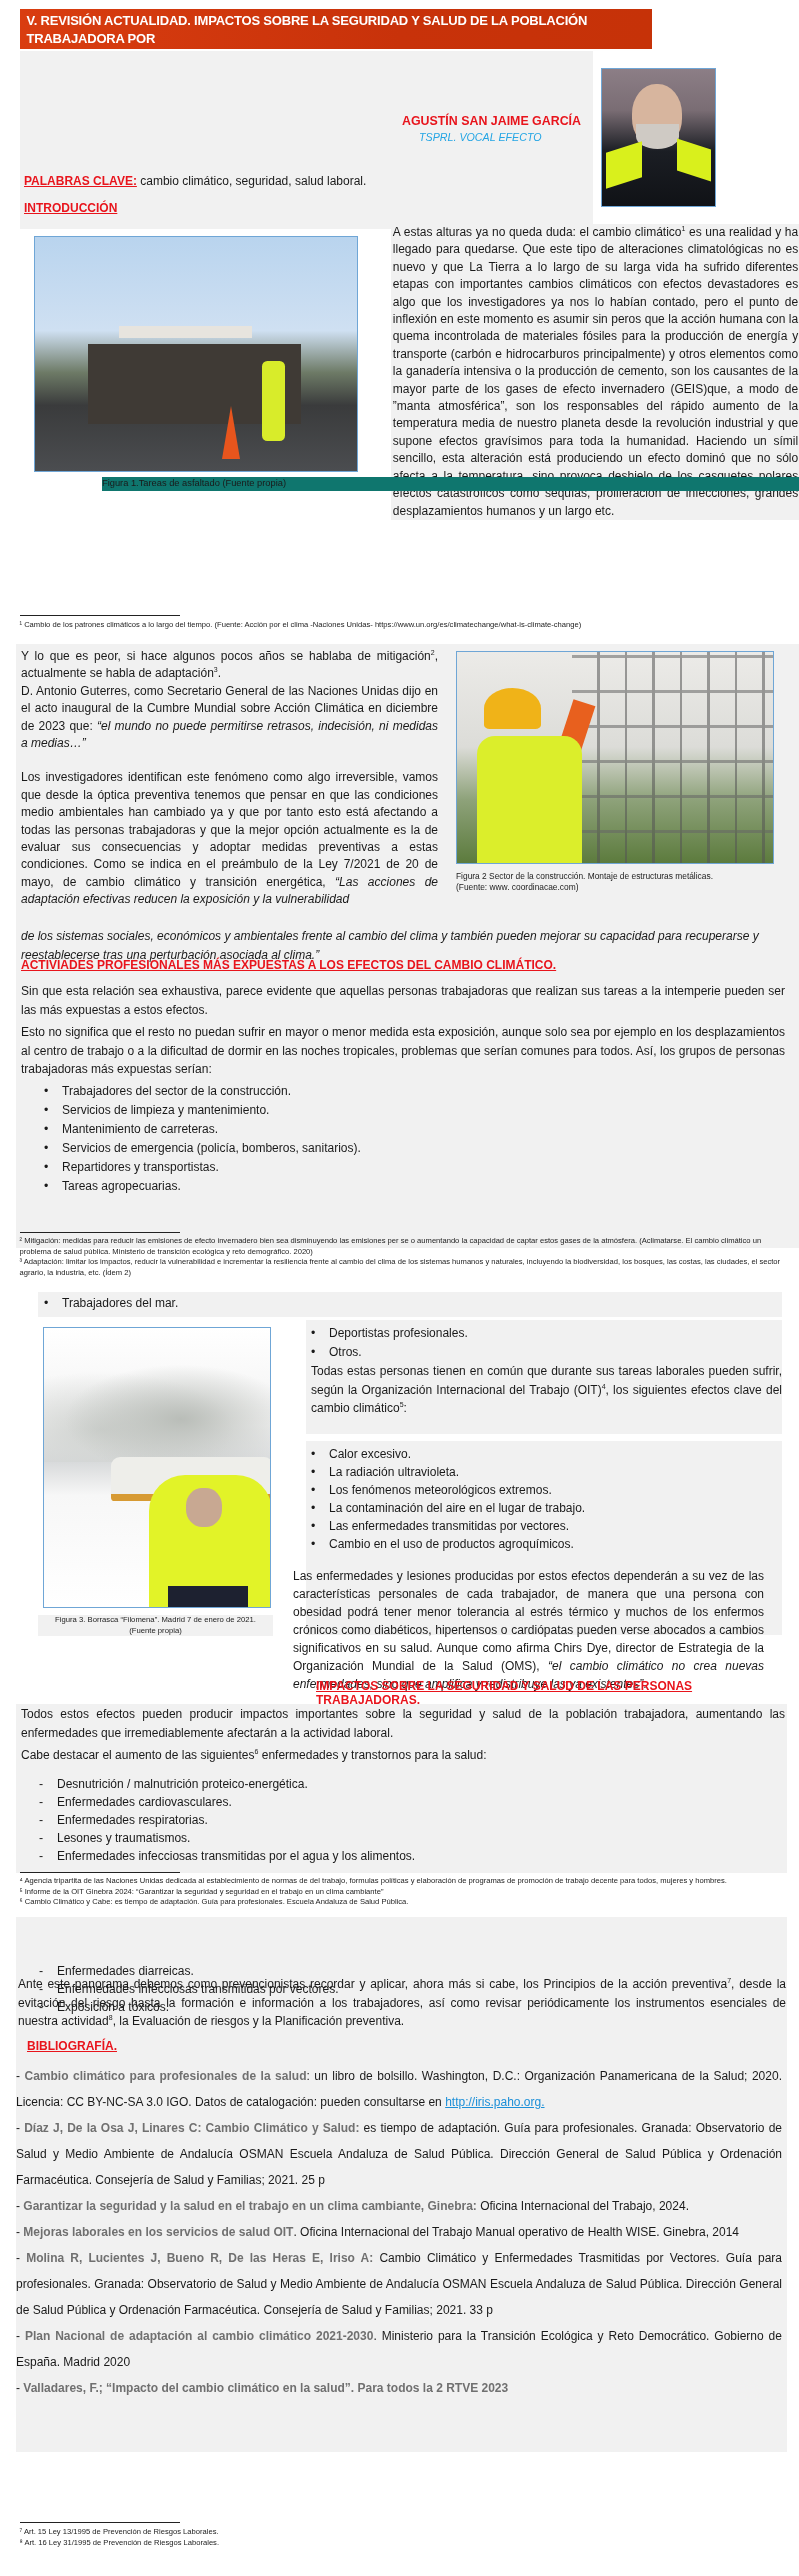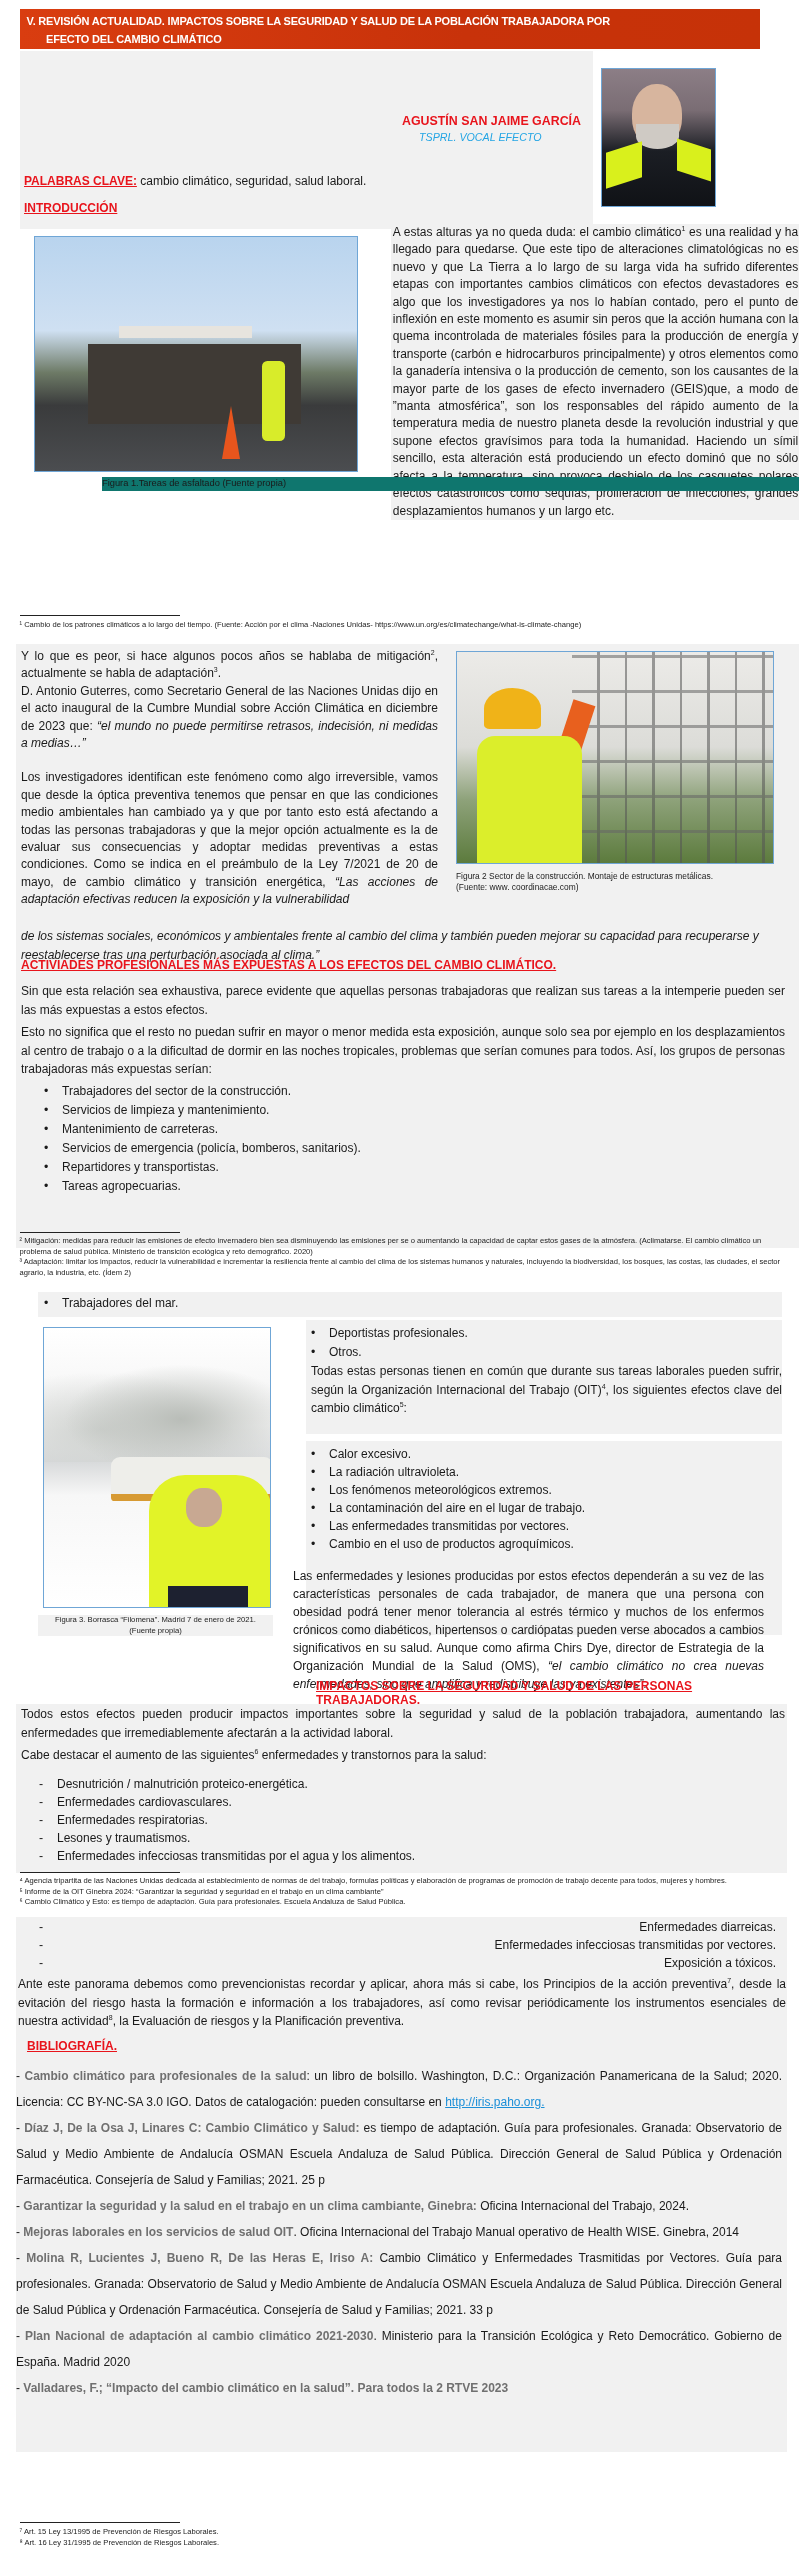--- a/index.html
+++ b/index.html
@@ -1,22 +1,22 @@
 <!DOCTYPE html>
 <html style="font-size:14px"><head>
 <meta charset="utf-8">
 <style>
   * { box-sizing: border-box; margin: 0; padding: 0; }
   html, body { width: 799px; background: #ffffff; }
   body { font-family: "Liberation Sans", sans-serif; color: #1a1a1a; position: relative; height: 2576px; overflow: hidden; }
   .abs { position: absolute; }
   .header-bar {
-    left: 19.5px; top: 9px; width: 740px; height: 40px;
+    left: 19.5px; top: 9px; width: 632px; height: 40px;
     background: linear-gradient(90deg, #d93d10 0%, #c8320a 60%, #c63208 100%);
-    color: #fff; font-weight: bold; font-size: 11px; line-height: 18px;
+    color: #fff; font-weight: bold; font-size: 13px; line-height: 18px;
     padding: 2.7px 0 0 7px; letter-spacing: -0.2px;
   }
   .header-bar .l2 { display: block; padding-left: 19.5px; }
   .grey { background: #f1f1f1; }
   .author-box { left: 19.5px; top: 51px; width: 573px; height: 178px; }
   .author-name { left: 402px; top: 114px; color: #e8141c; font-weight: bold; font-size: 12.4px; }
   .author-role { left: 419px; top: 131px; color: #24a5e4; font-style: italic; font-size: 10.7px; }
   .kw { left: 24px; top: 174px; font-size: 12px; }
   .red-u { color: #e8141c; font-weight: bold; text-decoration: underline; }
   .intro { left: 24px; top: 201px; font-size: 12px; }
@@ -222,25 +222,25 @@
   <li>Enfermedades cardiovasculares.</li>
   <li>Enfermedades respiratorias.</li>
   <li>Lesones y traumatismos.</li>
   <li>Enfermedades infecciosas transmitidas por el agua y los alimentos.</li>
 </ul>
 
 <div class="abs fn-rule" style="left:19.5px; top:1872px;"></div>
 <div class="abs fn" style="left:19.5px; top:1876px; width:773px;">
   <div>⁴ Agencia tripartita de las Naciones Unidas dedicada al establecimiento de normas de del trabajo, formulas políticas y elaboración de programas de promoción de trabajo decente para todos, mujeres y hombres.</div>
   <div>⁵ Informe de la OIT Ginebra 2024: “Garantizar la seguridad y seguridad en el trabajo en un clima cambiante”</div>
-  <div>⁶ Cambio Climático y Esto: es tiempo de adaptación. Guía para profesionales. Escuela Andaluza de Salud Pública.</div>
+  <div>⁶ Cambio Climático y Cabe: es tiempo de adaptación. Guía para profesionales. Escuela Andaluza de Salud Pública.</div>
 </div>
 
 <div class="abs grey" style="left:16px; top:1917px; width:771px; height:535px;"></div>
-<ul class="abs bullets dash" style="left:39px; top:1918px; width:737px; line-height:18px;text-align:right;">
+<ul class="abs bullets dash" style="left:39px; top:1962px; width:737px; line-height:18px;">
   <li>Enfermedades diarreicas.</li>
   <li>Enfermedades infecciosas transmitidas por vectores.</li>
   <li>Exposición a tóxicos.</li>
 </ul>
 <div class="abs para" style="left:18px; top:1975px; width:768px;">
   <span>Ante este panorama debemos como prevencionistas recordar y aplicar, ahora más si cabe, los Principios de la acción preventiva</span><sup>7</sup><span>, desde la evitación del riesgo hasta la formación e información a los trabajadores, así como revisar periódicamente los instrumentos esenciales de nuestra actividad</span><sup>8</sup><span>, la Evaluación de riesgos y la Planificación preventiva.</span>
 </div>
 
 <div class="abs h-red red-u" style="left:18px; top:2039px;padding-left:9px;">BIBLIOGRAFÍA.</div>
 <div class="abs bib" style="left:16px; top:2063px; width:766px;">

